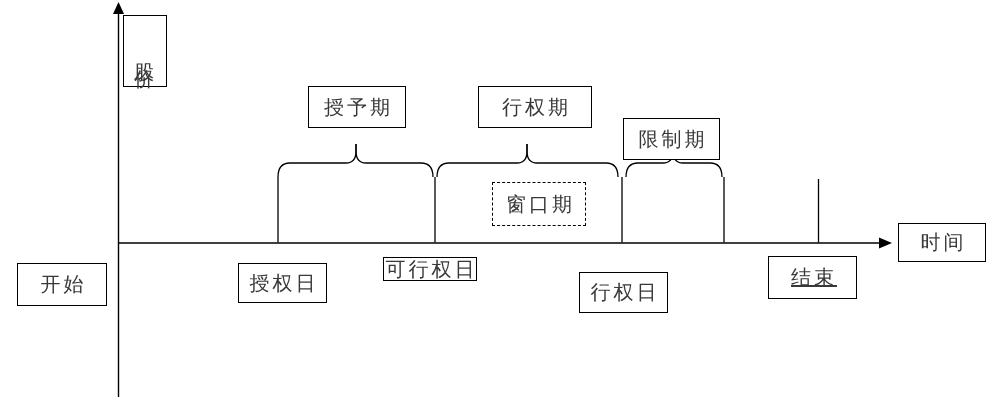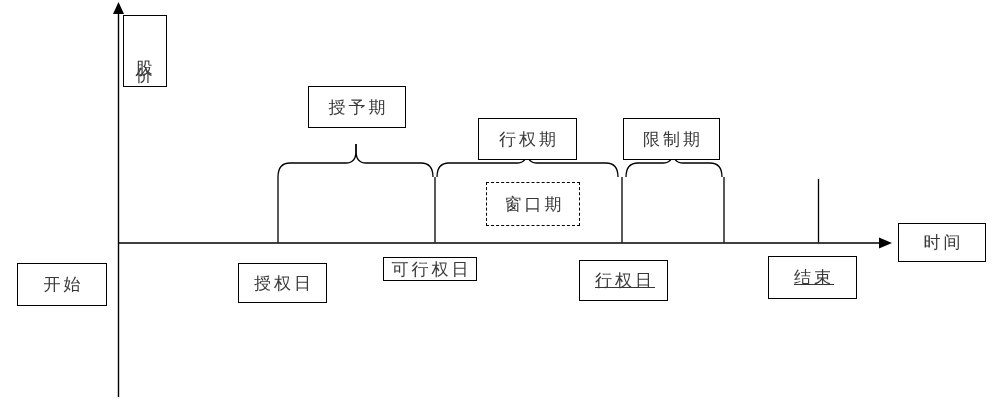--- a/index.html
+++ b/index.html
@@ -21,50 +21,51 @@
     top: 0;
     width: 1005px;
     height: 410px;
   }
   .box {
     position: absolute;
     box-sizing: border-box;
     border: 1px solid #000000;
     background: #ffffff;
     color: #383838;
-    font-size: 17px;
+    font-size: 20px;
     letter-spacing: 3px;
     display: flex;
     align-items: center;
     justify-content: center;
     text-align: center;
     white-space: nowrap;
     padding-left: 3px; 
   }
   .box.dashed {
     border: 1px dashed #000000;
     background: transparent;
+    margin-left: 6px;
   }
   .box.vertical {
     writing-mode: vertical-rl;
     text-orientation: upright;
     letter-spacing: 6px;
     padding-left: 0;
     padding-top: 4px;
   }
   
   .b-price       { left: 123px; top: 15px;  width: 44px; height: 72px; }
   .b-grant-per   { left: 308px; top: 86px;  width: 98px; height: 42px; }
-  .b-ex-per      { left: 478px; top: 86px;  width: 99px; height: 42px; margin-top: 32px; }
+  .b-ex-per      { left: 478px; top: 86px;  width: 114px; height: 42px; }
   .b-restr-per   { left: 623px; top: 86px;  width: 97px; height: 42px; margin-top: 32px; }
   .b-window      { left: 486px; top: 182px; width: 94px; height: 44px; }
   .b-start       { left: 17px;  top: 263px; width: 90px; height: 43px; }
   .b-grant-day   { left: 238px; top: 263px; width: 89px; height: 40px; }
   .b-vest-day    { left: 383px; top: 257px; width: 94px; height: 24px; }
-  .b-ex-day      { left: 579px; top: 260px; width: 89px; height: 41px; text-decoration: underline; }
+  .b-ex-day      { left: 579px; top: 272px; width: 89px; height: 41px; }
   .b-end         { left: 768px; top: 256px; width: 89px; height: 43px; text-decoration: underline; }
   .b-time        { left: 898px; top: 223px; width: 88px; height: 39px; text-align: center; }
 </style>
 </head>
 <body>
 
 <div class="canvas">
 
   <svg class="lines-svg" viewBox="0 0 1005 410" aria-hidden="true">
 

